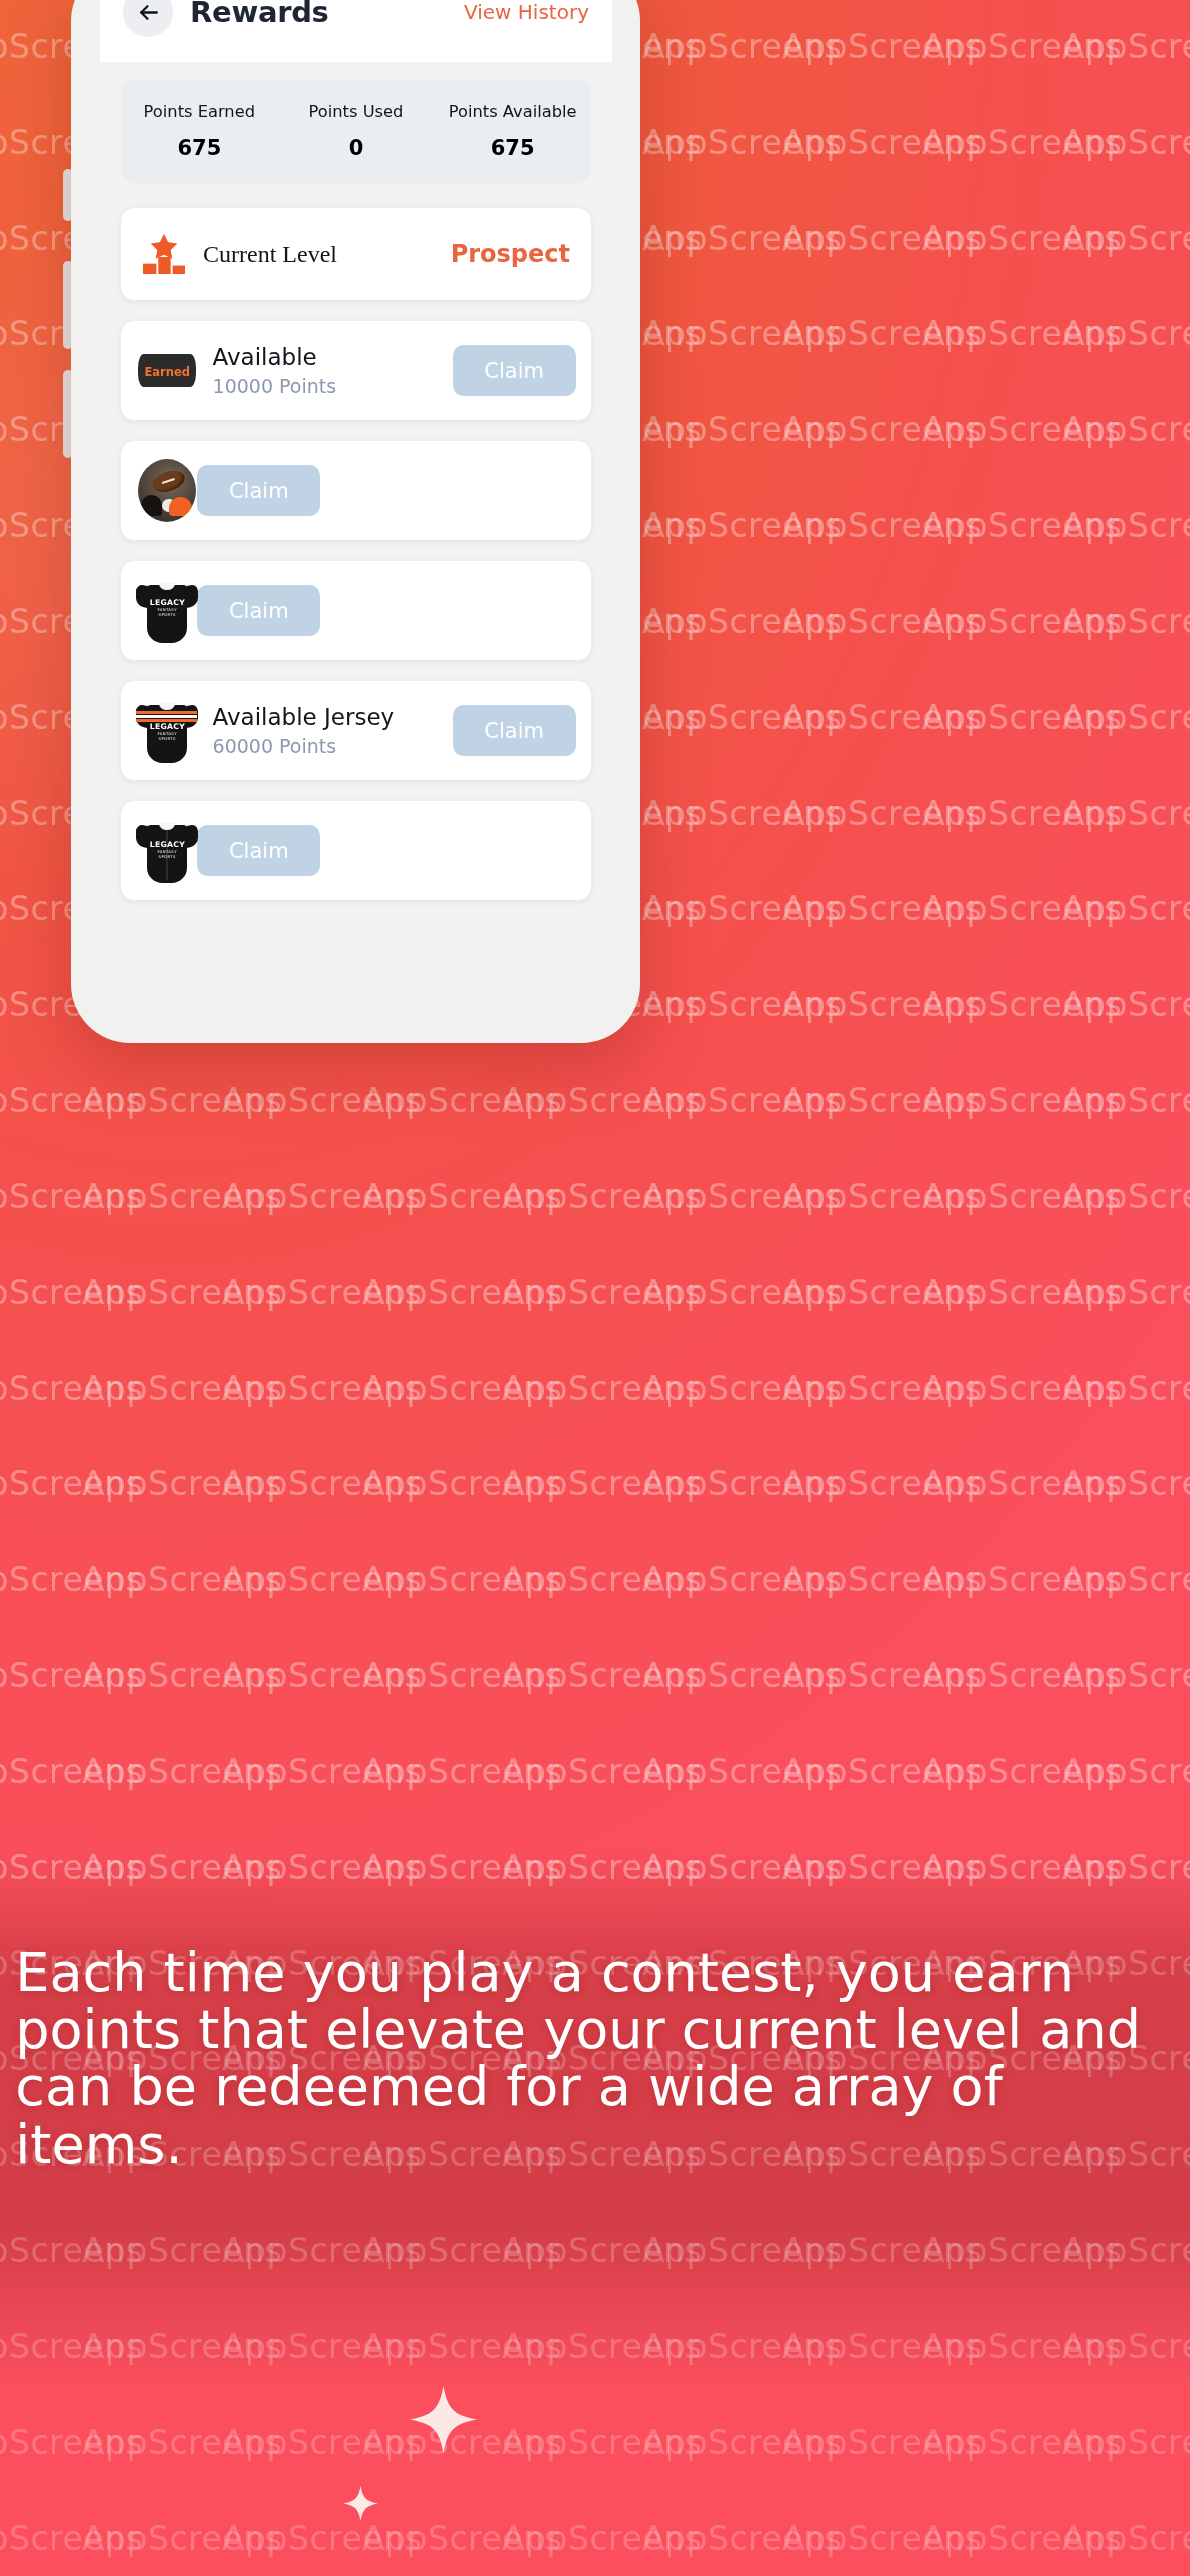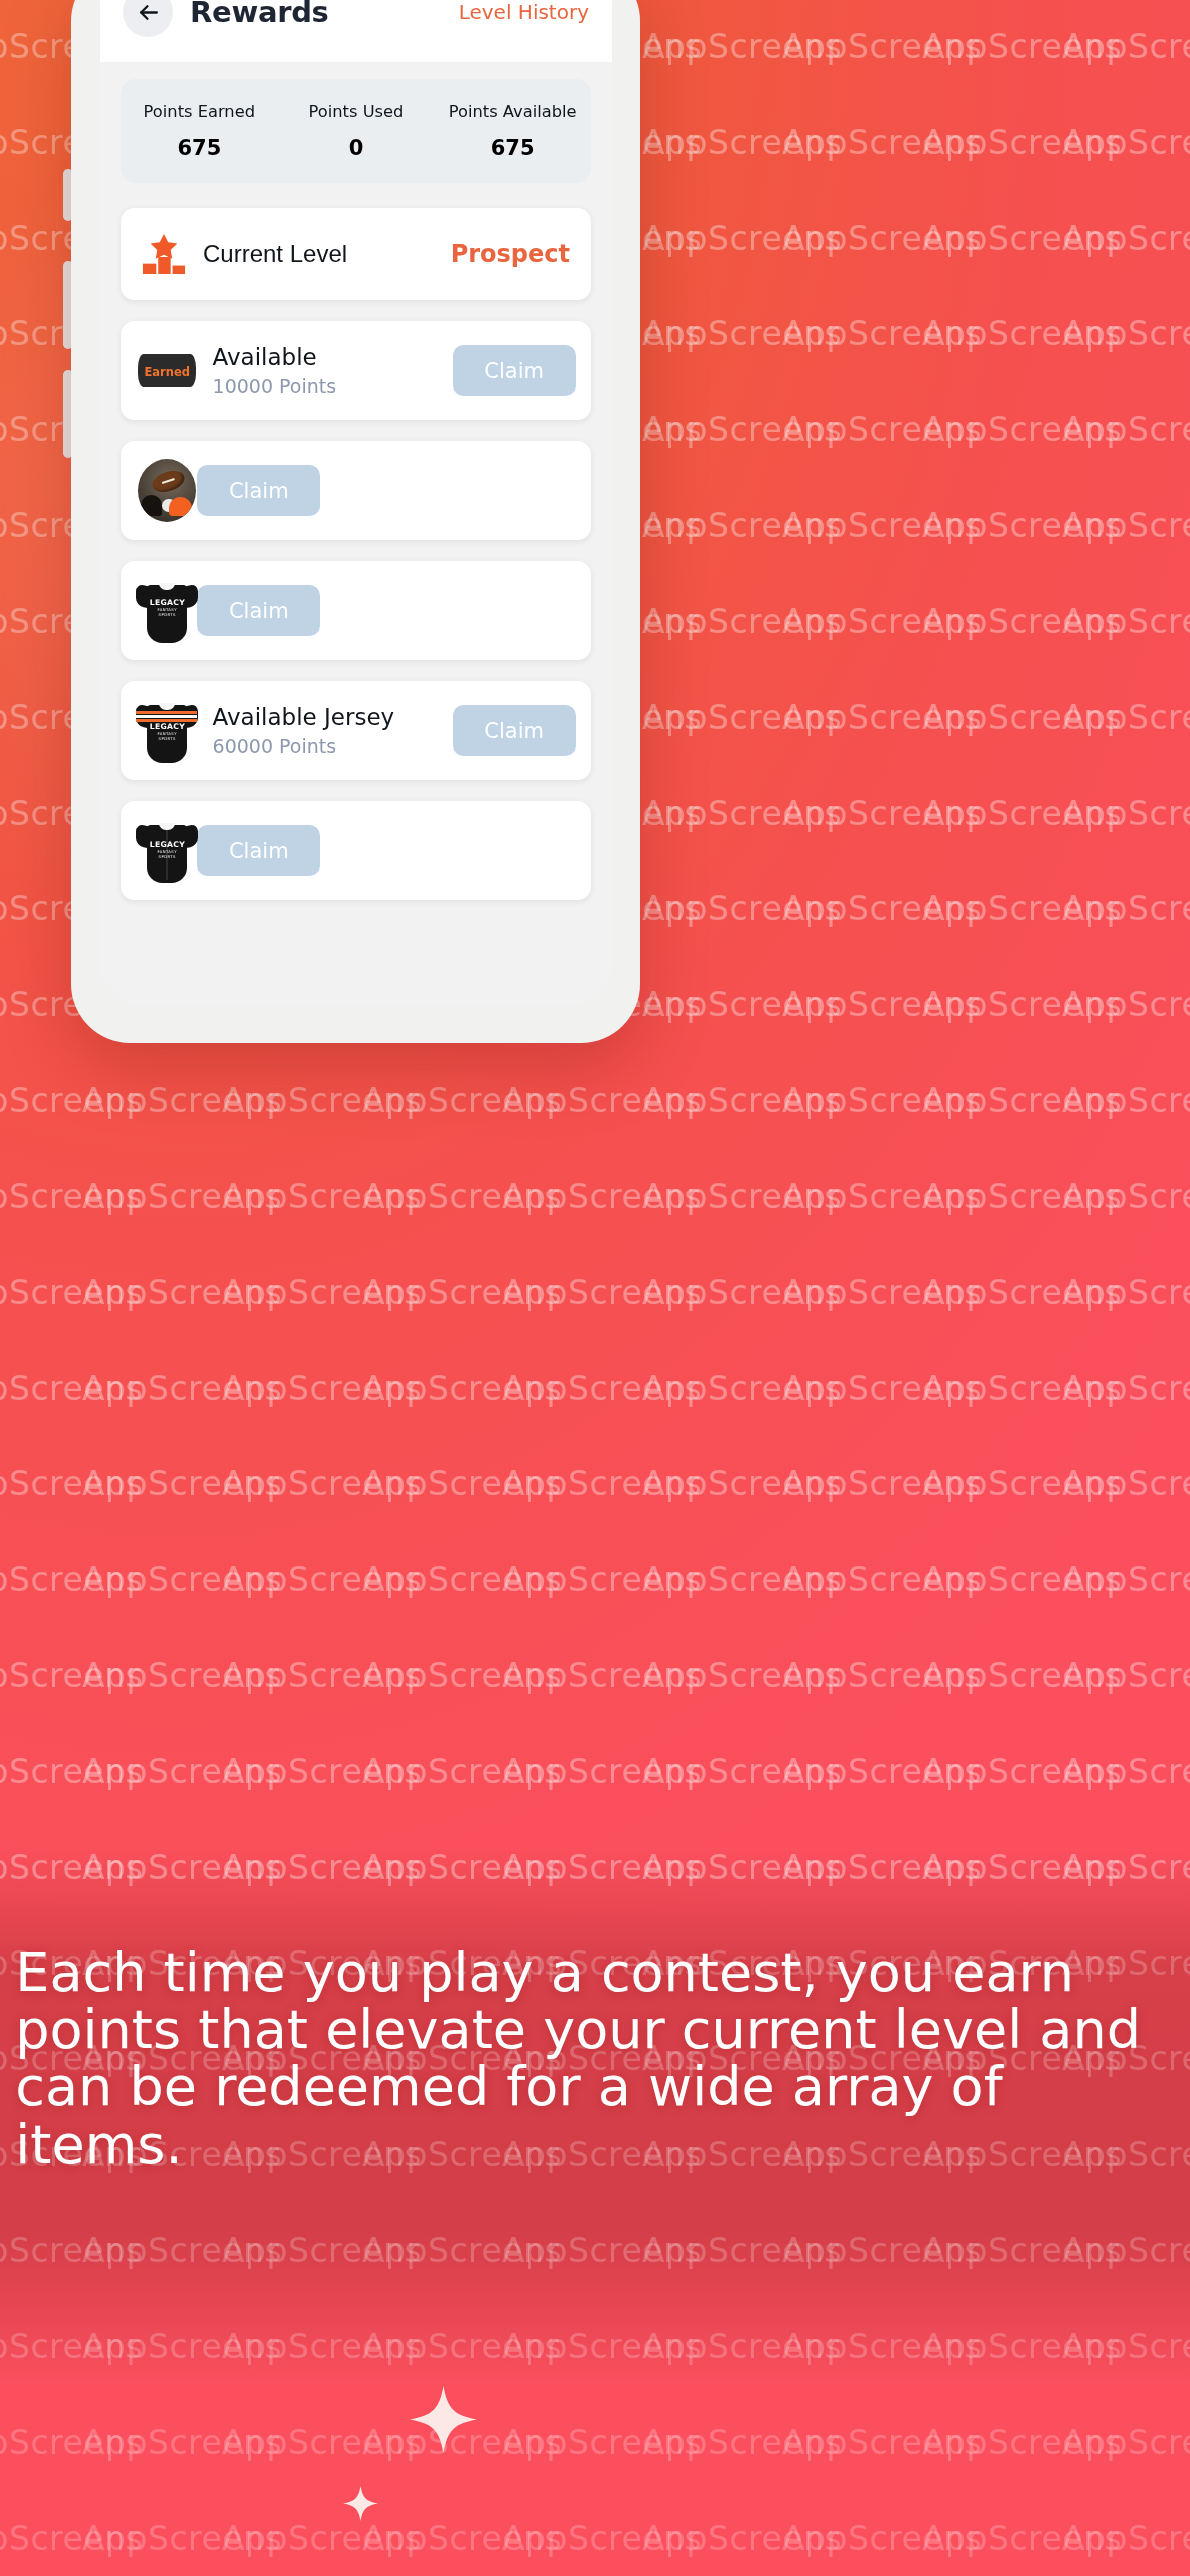--- a/index.html
+++ b/index.html
@@ -81,21 +81,21 @@
 
   
   .card{
     background:#ffffff; border-radius:13.4px; margin-bottom:21px;
     box-shadow:0 1.9px 6.7px rgba(30,30,40,.07);
   }
 
   
   #level-card{ height:92px; display:flex; align-items:center; padding:0 21px; }
   #podium-icon{ width:44px; height:40px; position:relative; flex:0 0 auto; }
-  #level-label{ margin-left:17px; font-size:24px; color:#11161d; font-family:Liberation Sans, sans-serif;}
+  #level-label{ margin-left:17px; font-size:24px; color:#11161d; font-family:Liberation Serif, serif;}
   #level-value{ margin-left:auto; font-size:24px; color:#e8653f; font-weight:bold; font-family:"DejaVu Sans", sans-serif;}
 
   
   .reward-row{ height:99px; display:flex; align-items:center; padding:0 15.3px; }
   .reward-thumb{ width:61px; height:67px; flex:0 0 auto; position:relative; }
   .reward-text{ margin-left:15.3px; flex:1 1 auto; }
   .reward-name{ font-size:23px; color:#11161d; font-family:"DejaVu Sans", sans-serif; }
   .reward-points{ font-size:19px; color:#8c98ad; margin-top:5.8px; font-family:"DejaVu Sans", sans-serif; }
   .claim-btn{
     width:123px; height:51px; border-radius:10.5px; background:#bfd3e4;
@@ -381,21 +381,21 @@
   <div id="phone-screen">
 
     <div id="app-header">
       <button id="back-button">
         <svg viewBox="0 0 24 24" fill="none" stroke="#10151d" stroke-width="2.2" stroke-linecap="round" stroke-linejoin="round">
           <line x1="20" y1="12" x2="5" y2="12"></line>
           <polyline points="11 18 5 12 11 6"></polyline>
         </svg>
       </button>
       <div id="page-title">Rewards</div>
-      <div id="view-history">Level History</div>
+      <div id="view-history">View History</div>
     </div>
 
     <div id="app-body">
 
       <div id="stats-card">
         <div class="stat">
           <div class="stat-label">Points Earned</div>
           <div class="stat-value">675</div>
         </div>
         <div class="stat">

